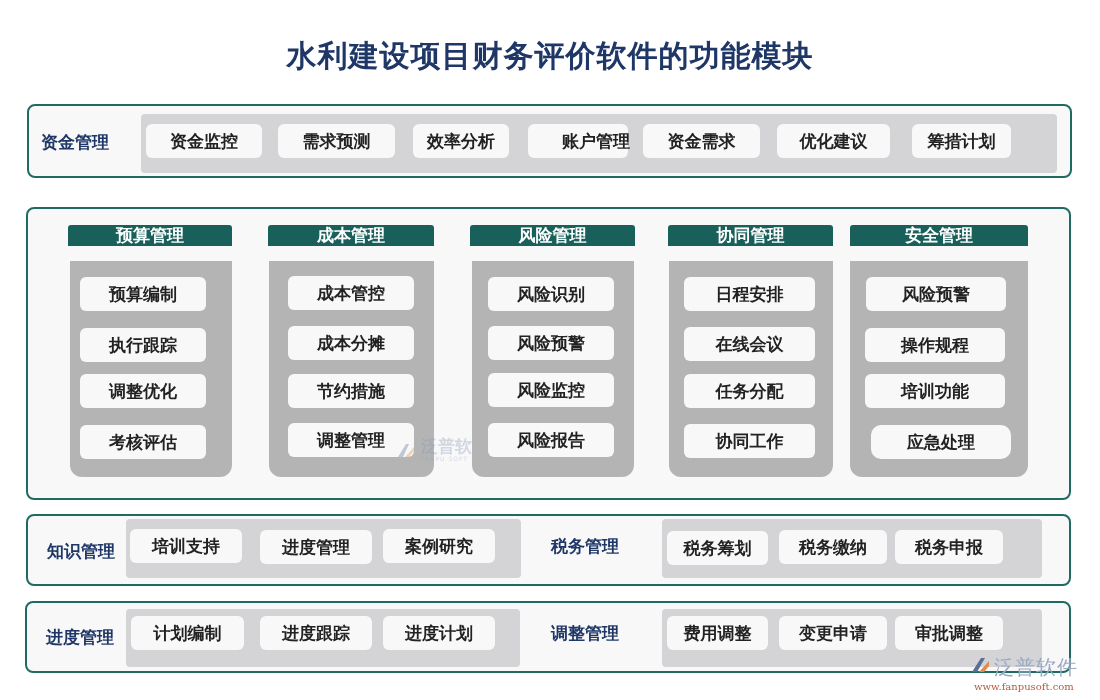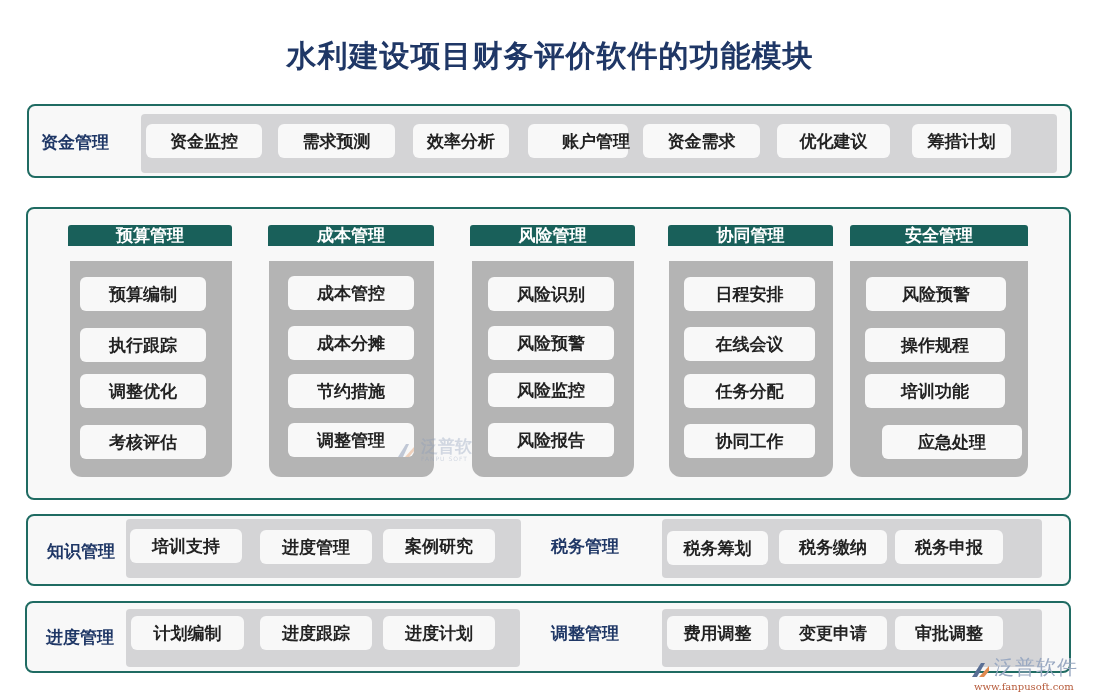--- a/index.html
+++ b/index.html
@@ -47,21 +47,21 @@
   .wm-center {
     position: absolute; left: 395px; top: 438px; display: flex; align-items: center; gap: 4px; opacity: 0.35;
   }
   .wm-center .wm-logo { width: 22px; height: 22px; }
   .wm-center .wm-text { font-size: 17px; color: #8a9bb8; font-weight: bold; line-height: 1; }
   .wm-center .wm-sub { font-size: 6px; color: #8a9bb8; letter-spacing: 1px; }
 
   .wm-corner {
     position: absolute; left: 970px; top: 654px; width: 125px;
   }
-  .wm-corner .wm-row { display: flex; align-items: flex-end; gap: 2px; }
+  .wm-corner .wm-row { display: flex; align-items: flex-start; gap: 2px; }
   .wm-corner .wm-logo { width: 22px; height: 22px; }
   .wm-corner .wm-text { font-size: 20px; color: #9aa9c2; letter-spacing: 1px; font-family: "DejaVu Sans", sans-serif; }
   .wm-corner .wm-url { font-size: 10px; color: #b65a3a; font-family: "DejaVu Serif", serif; margin-left: 4px; }
 </style>
 </head>
 <body>
 
 <div class="title">水利建设项目财务评价软件的功能模块</div>
 
 <div class="panel" style="left:27px; top:104px; width:1045px; height:74px;">
@@ -118,21 +118,21 @@
     <div class="col-item" style="left:15px; top:163px; width:131px;">协同工作</div>
   </div>
 </div>
 
 <div class="col" style="left:850px; top:225px; width:178px;">
   <div class="col-head">安全管理</div>
   <div class="col-body" style="left:0px; width:178px;">
     <div class="col-item" style="left:16px; top:16px; width:140px;">风险预警</div>
     <div class="col-item" style="left:15px; top:67px; width:140px;">操作规程</div>
     <div class="col-item" style="left:15px; top:113px; width:140px;">培训功能</div>
-    <div class="col-item" style="left:32px; top:164px; width:140px;">应急处理</div>
+    <div class="col-item" style="left:21px; top:164px; width:140px;border-radius:10px;">应急处理</div>
   </div>
 </div>
 
 <div class="wm-center">
   <svg class="wm-logo" viewBox="0 0 22 22">
     <path d="M3 18 L11 5 L14 5 L8 18 Z" fill="#5a6f95"></path>
     <path d="M10 18 L19 8 L19 12 L14 18 Z" fill="#e08a50"></path>
   </svg>
   <div>
     <div class="wm-text">泛普软</div>

